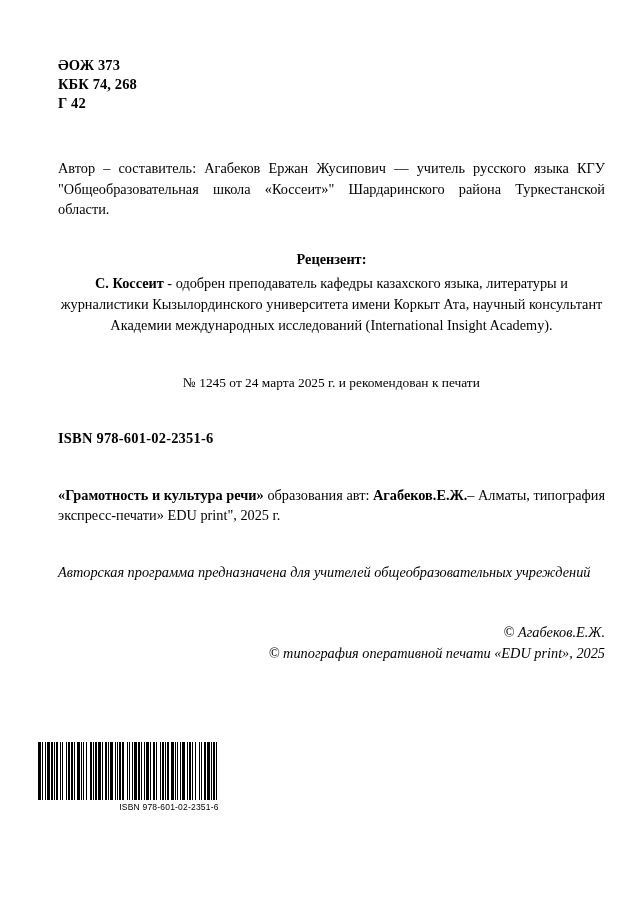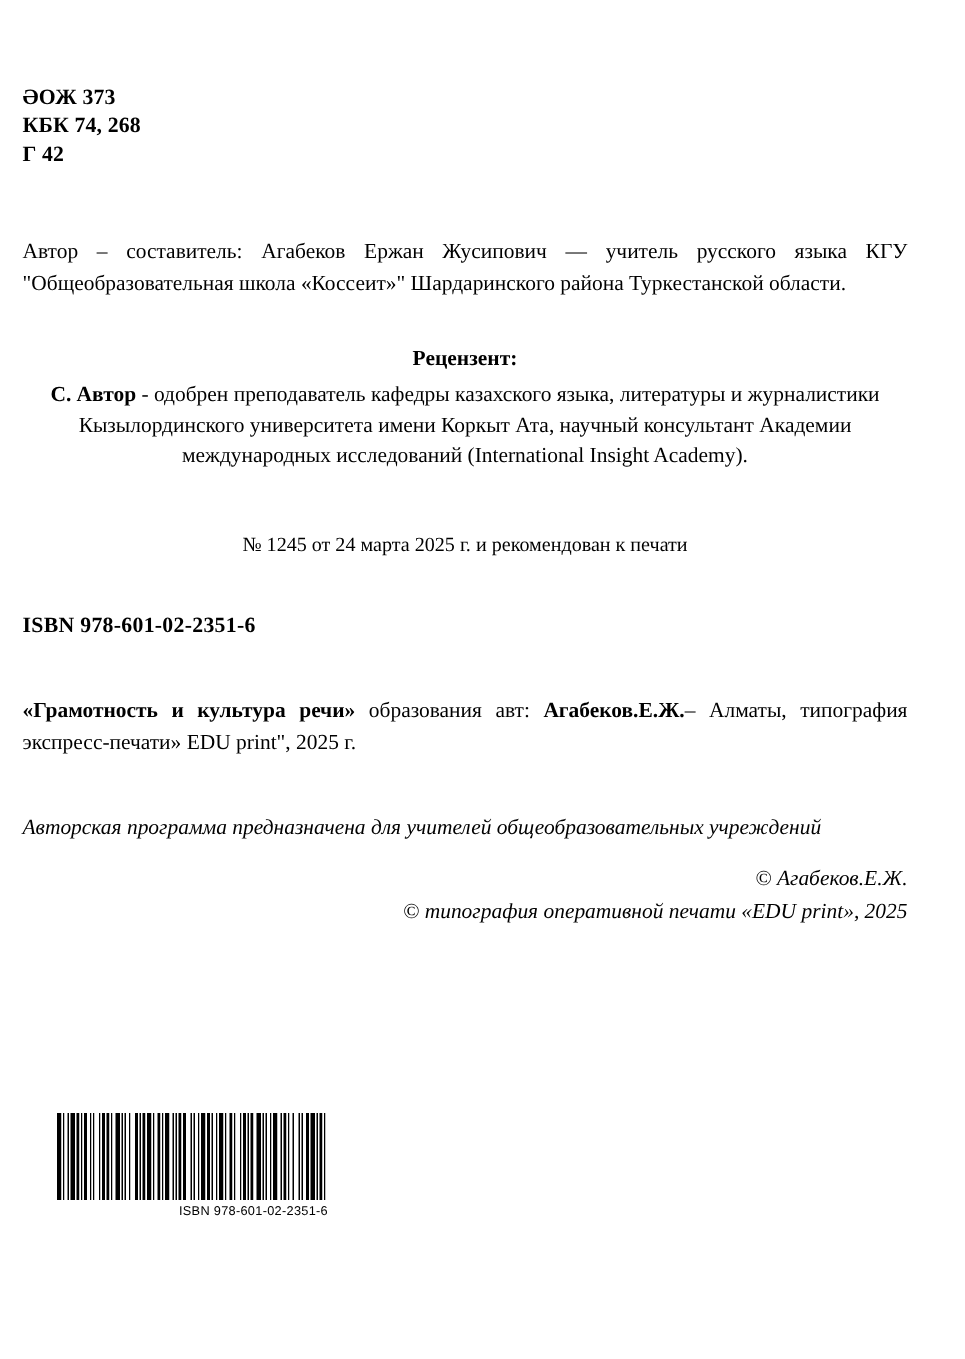--- a/index.html
+++ b/index.html
@@ -14,21 +14,21 @@
     color: #000000;
     position: relative;
     overflow: hidden;
   }
   .page {
     position: absolute;
     left: 0; top: 0;
     width: 643px;
     height: 906px;
     box-sizing: border-box;
-    padding: 48px 38px 0 15px;
+    padding: 48px 38px 0 58px;
   }
   .codes {
     margin-top: 8px;
     font-weight: bold;
     font-size: 14.5px;
     line-height: 1.32;
     letter-spacing: 0.1px;
   }
   .codes div { white-space: pre; }
 
@@ -79,21 +79,21 @@
 
   .program-note {
     margin-top: 36px;
     font-size: 14.3px;
     font-style: italic;
     line-height: 1.45;
     text-align: justify;
   }
 
   .copyright {
-    margin-top: 14px;
+    margin-top: 39px;
     font-size: 14.3px;
     font-style: italic;
     text-align: right;
     line-height: 1.5;
   }
 
   
   .barcode-area {
     position: absolute;
     left: 38px;
@@ -122,21 +122,21 @@
 
   <div class="codes">
     <div>ӘОЖ 373</div>
     <div>КБК 74, 268</div>
     <div>Г 42</div>
   </div>
 
   <div class="block-author"><b>Автор – составитель:</b> <b>Агабеков Ержан Жусипович</b><span> — учитель русского языка КГУ "Общеобразовательная школа «Коссеит»" Шардаринского района Туркестанской области.</span></div>
 
   <div class="reviewer-title">Рецензент:</div>
-  <div class="reviewer-body"><span class="nm">С. Автор</span><span> - одобрен преподаватель кафедры казахского языка, литературы и журналистики Кызылординского университета имени Коркыт Ата, научный консультант Академии международных исследований (International Insight Academy).</span></div>
+  <div class="reviewer-body"><span class="nm">С. Коссеит</span><span> - одобрен преподаватель кафедры казахского языка, литературы и журналистики Кызылординского университета имени Коркыт Ата, научный консультант Академии международных исследований (International Insight Academy).</span></div>
 
   <div class="approval">
     <div>№ 1245 от 24 марта  2025 г. и рекомендован к печати</div>
   </div>
 
   <div class="isbn">ISBN 978-601-02-2351-6</div>
 
   <div class="title-block"><b>«Грамотность и культура речи»</b><span> образования  авт:  </span><b>Агабеков.Е.Ж.</b><span>– Алматы, типография экспресс-печати» EDU print", 2025 г.</span></div>
 
   <div class="program-note">Авторская программа предназначена для учителей общеобразовательных учреждений</div>

